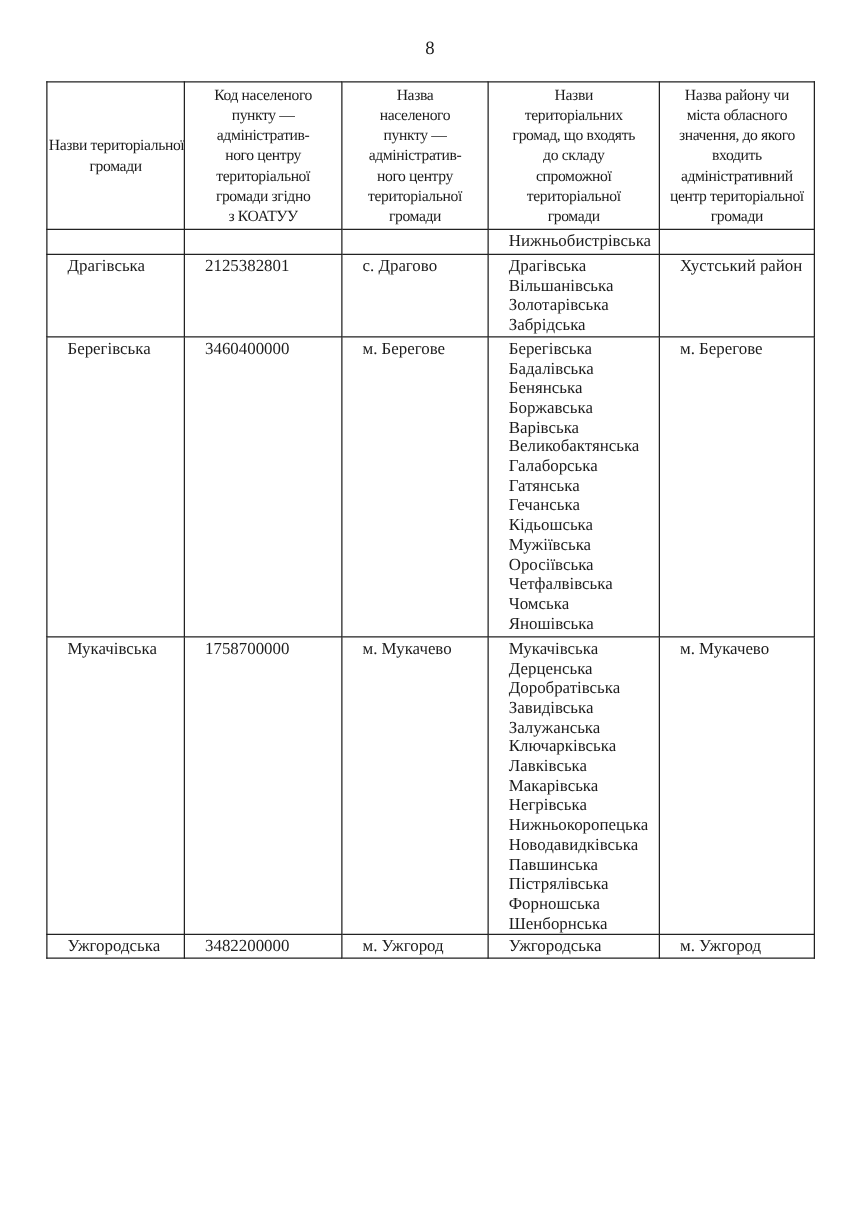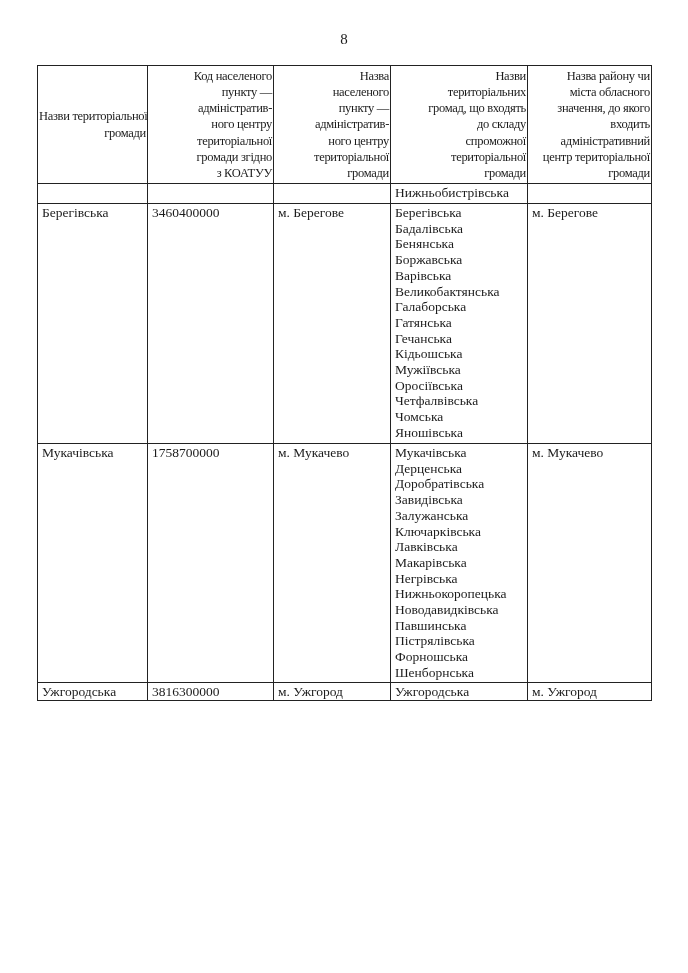--- a/index.html
+++ b/index.html
@@ -39,31 +39,31 @@
   th, td {
     border: 1px solid #222222;
     overflow: hidden;
     white-space: pre;
   }
   th {
     font-weight: normal;
     font-size: 12.5px;
     line-height: 16.1px;
     letter-spacing: -0.3px;
-    text-align: right;
+    text-align: center;
     vertical-align: middle;
     padding: 1px 1px;
     height: 115px;
   }
   td {
     font-size: 13.5px;
     line-height: 15.7px;
     text-align: left;
     vertical-align: top;
-    padding: 1px 4px;
+    padding: 1px 16px;
   }
   tr.row-0 td { height: 17px; }
   tr.row-1 td { height: 61px; }
   tr.row-2 td { height: 237px; }
   tr.row-3 td { height: 229px; }
   tr.row-4 td { height: 15px; }
   tr.row-5 td { height: 151px; }
 </style>
 </head>
 <body>
@@ -113,20 +113,30 @@
     </tr>
   </thead>
   <tbody>
     <tr class="row-0">
       <td></td>
       <td></td>
       <td></td>
       <td>Нижньобистрівська</td>
       <td></td>
     </tr>
+    <tr class="row-1">
+      <td>Драгівська</td>
+      <td>2125382801</td>
+      <td>с. Драгово</td>
+      <td>Драгівська
+Вільшанівська
+Золотарівська
+Забрідська</td>
+      <td>Хустський район</td>
+    </tr>
     <tr class="row-2">
       <td>Берегівська</td>
       <td>3460400000</td>
       <td>м. Берегове</td>
       <td>Берегівська
 Бадалівська
 Бенянська
 Боржавська
 Варівська
 Великобактянська
@@ -157,19 +167,19 @@
 Нижньокоропецька
 Новодавидківська
 Павшинська
 Пістрялівська
 Форношська
 Шенборнська</td>
       <td>м. Мукачево</td>
     </tr>
     <tr class="row-4">
       <td>Ужгородська</td>
-      <td>3816300000</td>
+      <td>3482200000</td>
       <td>м. Ужгород</td>
       <td>Ужгородська</td>
       <td>м. Ужгород</td>
     </tr>
   </tbody>
 </table>
 
 </body></html>

